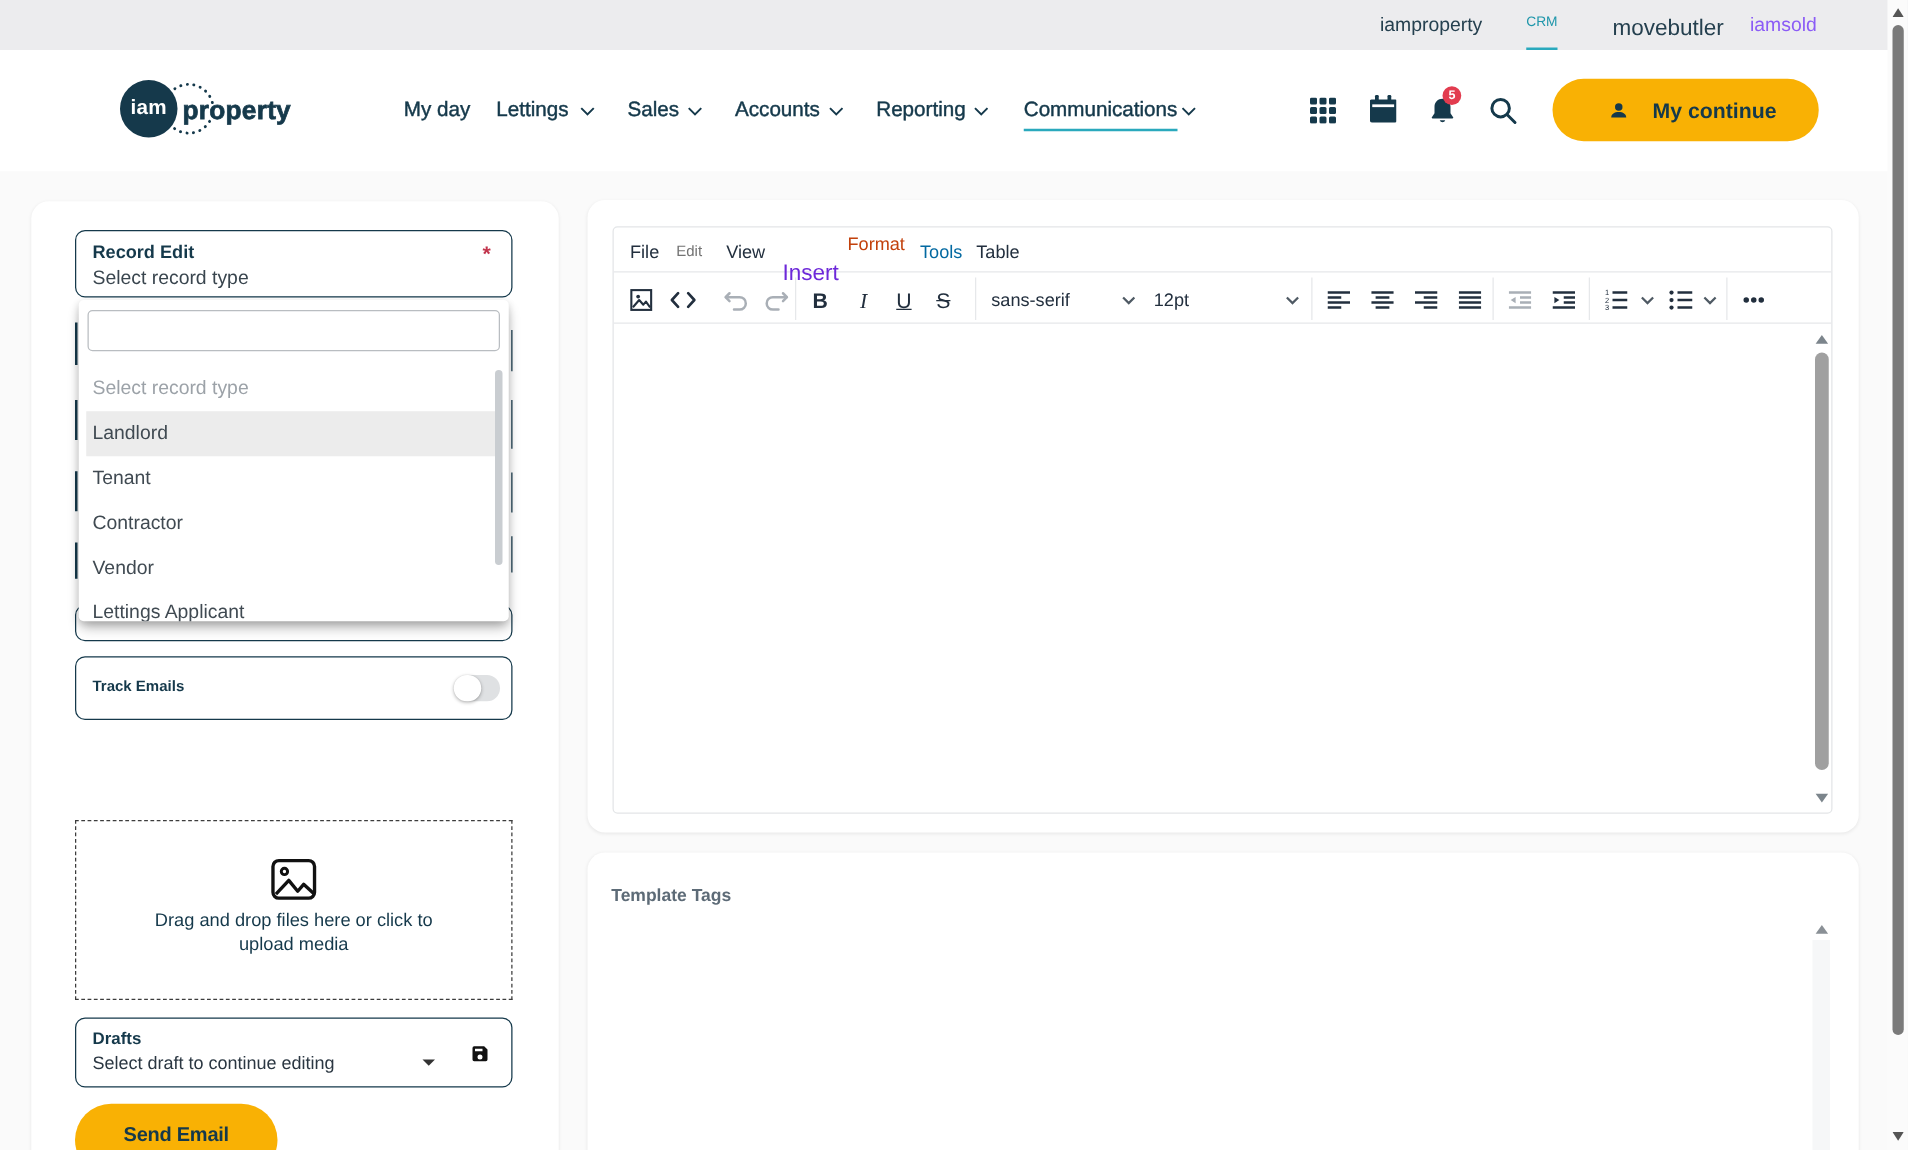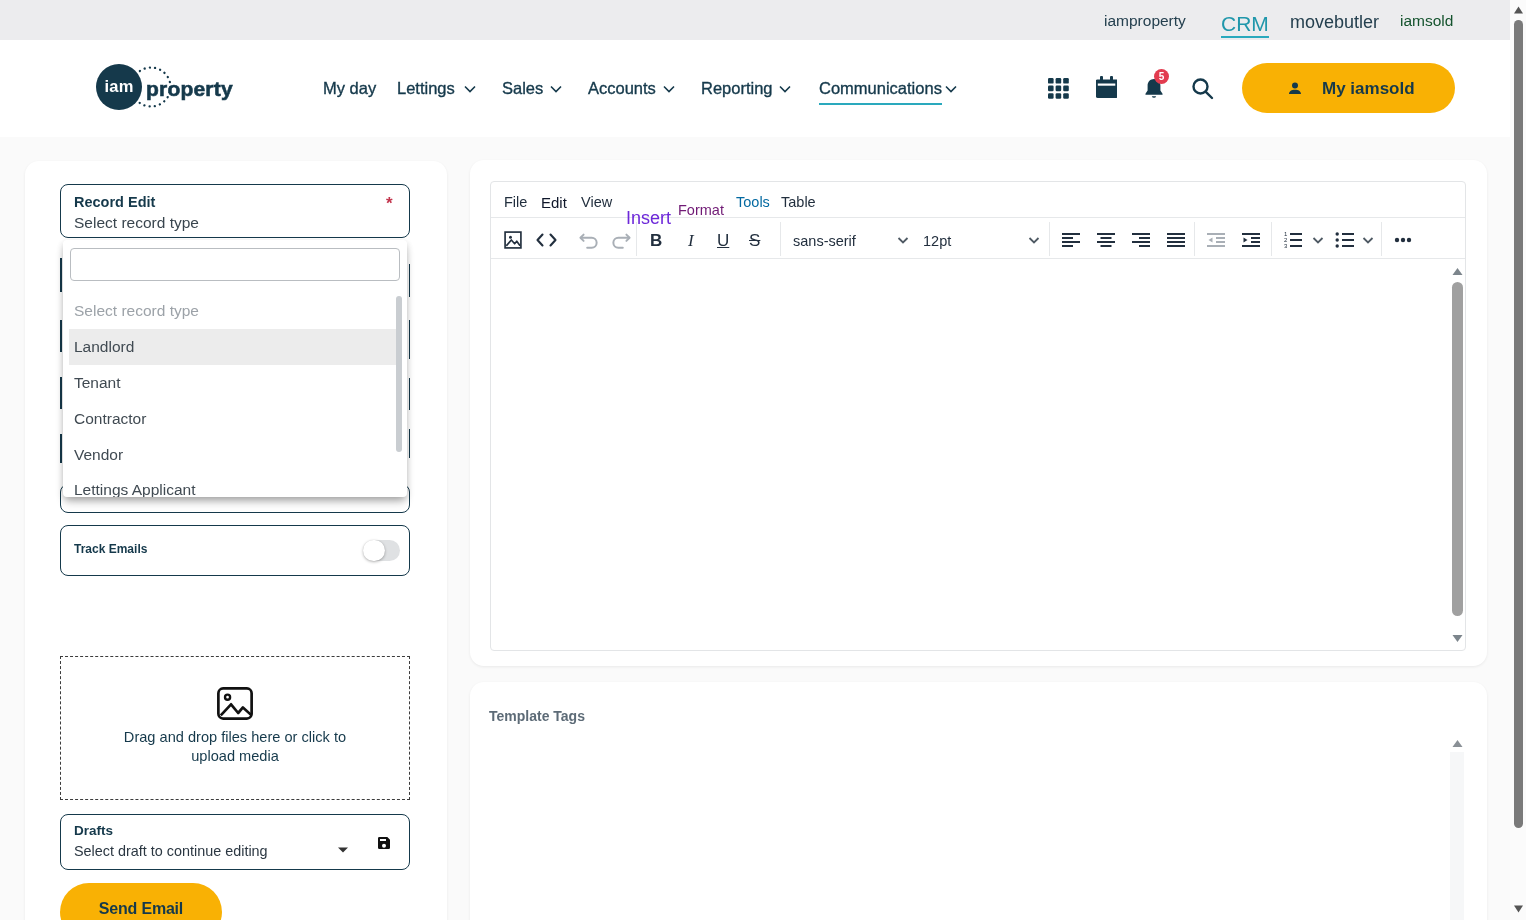--- a/index.html
+++ b/index.html
@@ -6,23 +6,23 @@
 html,body{width:1526px;height:920px;overflow:hidden;background:#fafafa;font-family:"Liberation Sans",sans-serif;position:relative}
 .abs{position:absolute}
 .navy{color:#15394B}
 svg{display:block}
 </style>
 </head>
 <body>
 
 <div class="abs" style="left:0;top:0;width:1526px;height:40px;background:#ececee"></div>
 <div class="abs" style="left:1104px;top:12px;font-size:15.5px;color:#25404f">iamproperty</div>
-<div class="abs" style="left:1221px;top:12px;font-size:21px;color:#2097ab;border-bottom:2.5px solid #2aa9bd;padding-bottom:0">CRM</div>
+<div class="abs" style="left:1221px;top:12px;font-size:11px;color:#2097ab;border-bottom:2.5px solid #2aa9bd;padding-bottom:14px">CRM</div>
 <div class="abs" style="left:1290px;top:12px;font-size:18px;color:#25404f">movebutler</div>
-<div class="abs" style="left:1400px;top:12px;font-size:15.5px;color:#14532d">iamsold</div>
+<div class="abs" style="left:1400px;top:12px;font-size:15.5px;color:#8b5cf6">iamsold</div>
 
 <div class="abs" style="left:0;top:40px;width:1526px;height:97px;background:#ffffff"></div>
 
 <svg class="abs" style="left:130px;top:66px" width="42" height="42" viewBox="0 0 42 42">
     <circle cx="21" cy="21" r="19.5" fill="none" stroke="#15394B" stroke-width="2.3" stroke-dasharray="0.1 5.2" stroke-linecap="round"></circle>
   </svg>
 <div class="abs" style="left:96px;top:64px;width:46px;height:46px;background:#15394B;border-radius:50%;color:#fff;font-weight:bold;font-size:16.5px;text-align:center;line-height:45px;letter-spacing:.2px">iam</div>
 <div class="abs navy" style="left:146px;top:77px;font-size:21px;font-weight:bold;letter-spacing:.2px;-webkit-text-stroke:0.6px #15394B">property</div>
 
 <div class="abs navy" style="left:323px;top:79px;font-size:16.5px;font-weight:400;-webkit-text-stroke:0.35px #15394B">My day</div>
@@ -75,21 +75,21 @@
 <div class="abs" style="left:1154px;top:69px;width:15px;height:15px;background:#e23c4f;border-radius:50%;color:#fff;font-size:10px;font-weight:bold;text-align:center;line-height:15px">5</div>
 <svg class="abs" style="left:1191px;top:77px" width="23" height="23" viewBox="0 0 23 23">
 <circle cx="9.5" cy="9.5" r="7" fill="none" stroke="#15394B" stroke-width="2.4"></circle>
 <line x1="14.8" y1="14.8" x2="21" y2="21" stroke="#15394B" stroke-width="2.4" stroke-linecap="round"></line>
   </svg>
 
 <div class="abs" style="left:1242px;top:63px;width:213px;height:50px;background:#f9b104;border-radius:25px"></div>
 <svg class="abs" style="left:1285px;top:78px" width="20" height="20" viewBox="0 0 24 24">
     <path fill="#15394B" d="M12 5.5a3.6 3.6 0 1 1 0 7.2 3.6 3.6 0 0 1 0-7.2zM4.8 19.2c0-3.4 3.2-5.2 7.2-5.2s7.2 1.8 7.2 5.2z"></path>
   </svg>
-<div class="abs navy" style="left:1322px;top:79px;font-size:17px;font-weight:bold">My iamsold</div>
+<div class="abs navy" style="left:1322px;top:79px;font-size:17px;font-weight:bold">My continue</div>
 
 <div class="abs" style="left:25px;top:161px;width:422px;height:780px;background:#fff;border-radius:14px;box-shadow:0 1px 3px rgba(0,0,0,0.07)"></div>
 
 <div class="abs" style="left:60px;top:184px;width:350px;height:54px;border:1.5px solid #15394B;border-radius:8px;background:#fff"></div>
 <div class="abs navy" style="left:74px;top:194px;font-size:14.5px;font-weight:bold">Record Edit</div>
 <div class="abs" style="left:74px;top:214px;font-size:15.5px;color:#39454e">Select record type</div>
 <div class="abs" style="left:386px;top:194px;font-size:17px;color:#c2344c;font-weight:bold">*</div>
 
 <div class="abs" style="left:60px;top:258px;width:1.5px;height:34px;background:#15394B"></div>
 <div class="abs" style="left:60px;top:320px;width:1.5px;height:32px;background:#15394B"></div>
@@ -138,24 +138,24 @@
 
 <div class="abs" style="left:60px;top:883px;width:162px;height:58px;background:#f9b104;border-radius:29px"></div>
 <div class="abs navy" style="left:60px;top:900px;width:162px;text-align:center;font-size:16px;font-weight:bold;letter-spacing:-0.2px">Send Email</div>
 
 <div class="abs" style="left:470px;top:160px;width:1017px;height:506px;background:#fff;border-radius:14px;box-shadow:0 1px 3px rgba(0,0,0,0.07)"></div>
 
 <div class="abs" style="left:490px;top:181px;width:976px;height:470px;border:1px solid #e3e5e7;border-radius:4px;background:#fff"></div>
 
 <div class="abs" style="left:491px;top:182px;width:974px;height:36px;border-bottom:1px solid #e6e8ea"></div>
 <div class="abs" style="left:504px;top:194px;font-size:14.5px;color:#222f3e">File</div>
-<div class="abs" style="left:541px;top:194px;font-size:15px;color:#0f172a">Edit</div>
+<div class="abs" style="left:541px;top:194px;font-size:12px;color:#737373">Edit</div>
 <div class="abs" style="left:581px;top:194px;font-size:14.5px;color:#222f3e">View</div>
 <div class="abs" style="left:626px;top:208px;font-size:18px;color:#6d28d9">Insert</div>
-<div class="abs" style="left:678px;top:202px;font-size:14.5px;color:#701a75">Format</div>
+<div class="abs" style="left:678px;top:188px;font-size:14.5px;color:#c2410c">Format</div>
 <div class="abs" style="left:736px;top:194px;font-size:14.5px;color:#0369a1">Tools</div>
 <div class="abs" style="left:781px;top:194px;font-size:14.5px;color:#222f3e">Table</div>
 
 <div class="abs" style="left:491px;top:218px;width:974px;height:41px;border-bottom:1px solid #e6e8ea"></div>
 
 <div class="abs" style="left:636px;top:222px;width:1px;height:34px;background:#e6e8ea"></div>
 <div class="abs" style="left:780px;top:222px;width:1px;height:34px;background:#e6e8ea"></div>
 <div class="abs" style="left:1049px;top:222px;width:1px;height:34px;background:#e6e8ea"></div>
 <div class="abs" style="left:1194px;top:222px;width:1px;height:34px;background:#e6e8ea"></div>
 <div class="abs" style="left:1271px;top:222px;width:1px;height:34px;background:#e6e8ea"></div>

